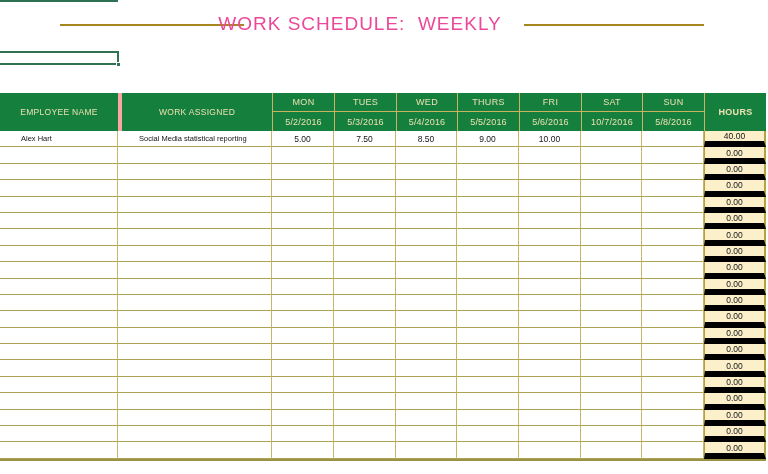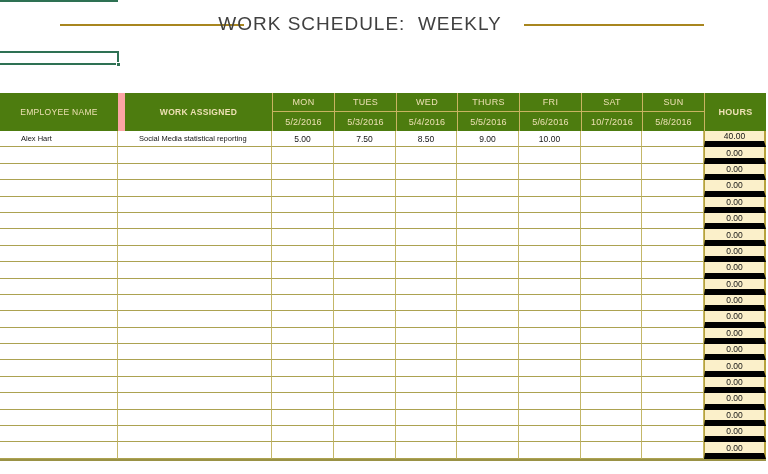--- a/index.html
+++ b/index.html
@@ -19,21 +19,21 @@
     border:2px solid #2E7153; background:transparent;
   }
   .fill-handle {
     position:absolute; right:-4px; bottom:-4px; width:5px; height:5px;
     background:#2E7153; border:1px solid #ffffff;
   }
 
   
   .title-text {
     position:absolute; top:13px; left:0; width:720px;
-    text-align:center; color:#404040; font-size:19px; letter-spacing:1px;
+    text-align:center; color:#ec4899; font-size:19px; letter-spacing:1px;
     white-space:pre; font-weight:400;
   }
   .title-line { position:absolute; top:24px; height:2px; background:#A8861F; }
   .title-line.left  { left:60px;  width:184px; }
   .title-line.right { left:524px; width:180px; }
 
   
   .meta { position:absolute; top:67px; left:0; width:768px; height:14px; line-height:14px; font-size:10px; }
   .meta .label { position:absolute; color:#9C7A1C; font-size:8.5px; letter-spacing:.4px; }
   .meta .value { position:absolute; color:#1f1f1f; font-size:10px; }
@@ -44,27 +44,27 @@
   .dept-label { left:543px; }
   .dept-value { left:577px; }
 
   
   table.schedule {
     position:absolute; top:93px; left:0;
     width:766px; table-layout:fixed; border-collapse:separate; border-spacing:0;
     border-bottom:2px solid #9A9245;
   }
   thead th {
-    background:#4d7c0f; color:#EDE0B3; font-weight:400;
+    background:#15803d; color:#EDE0B3; font-weight:400;
     font-size:8.5px; letter-spacing:.3px; text-align:center; vertical-align:middle;
     height:19px; overflow:hidden; white-space:nowrap;
   }
   thead tr.day-names th.day { border-left:1px solid #C9B462; border-bottom:1px solid #C9B462; font-size:9px; }
   thead tr.day-dates th.date { border-left:1px solid #C9B462; font-size:9px; letter-spacing:.2px; }
-  thead th.work  { border-left:7px solid #fca5a5;font-weight:bold; }
+  thead th.work  { border-left:4px solid #fca5a5; }
   thead th.hours { border-left:1px solid #C9B462; font-size:9px;font-weight:bold; }
   thead th.rowspan2 { height:38px;margin-top:36px; }
 
   tbody td {
     height:16.4px; background:#ffffff; color:#151515;
     border-bottom:1px solid #ACA251; border-right:1px solid #C4B768;
     font-size:8.5px; text-align:center; vertical-align:middle;
     overflow:hidden; white-space:nowrap; padding:0;
   }
   tbody td.c-emp, tbody td.c-work { text-align:left; font-size:7.5px; padding:0 21px; }

